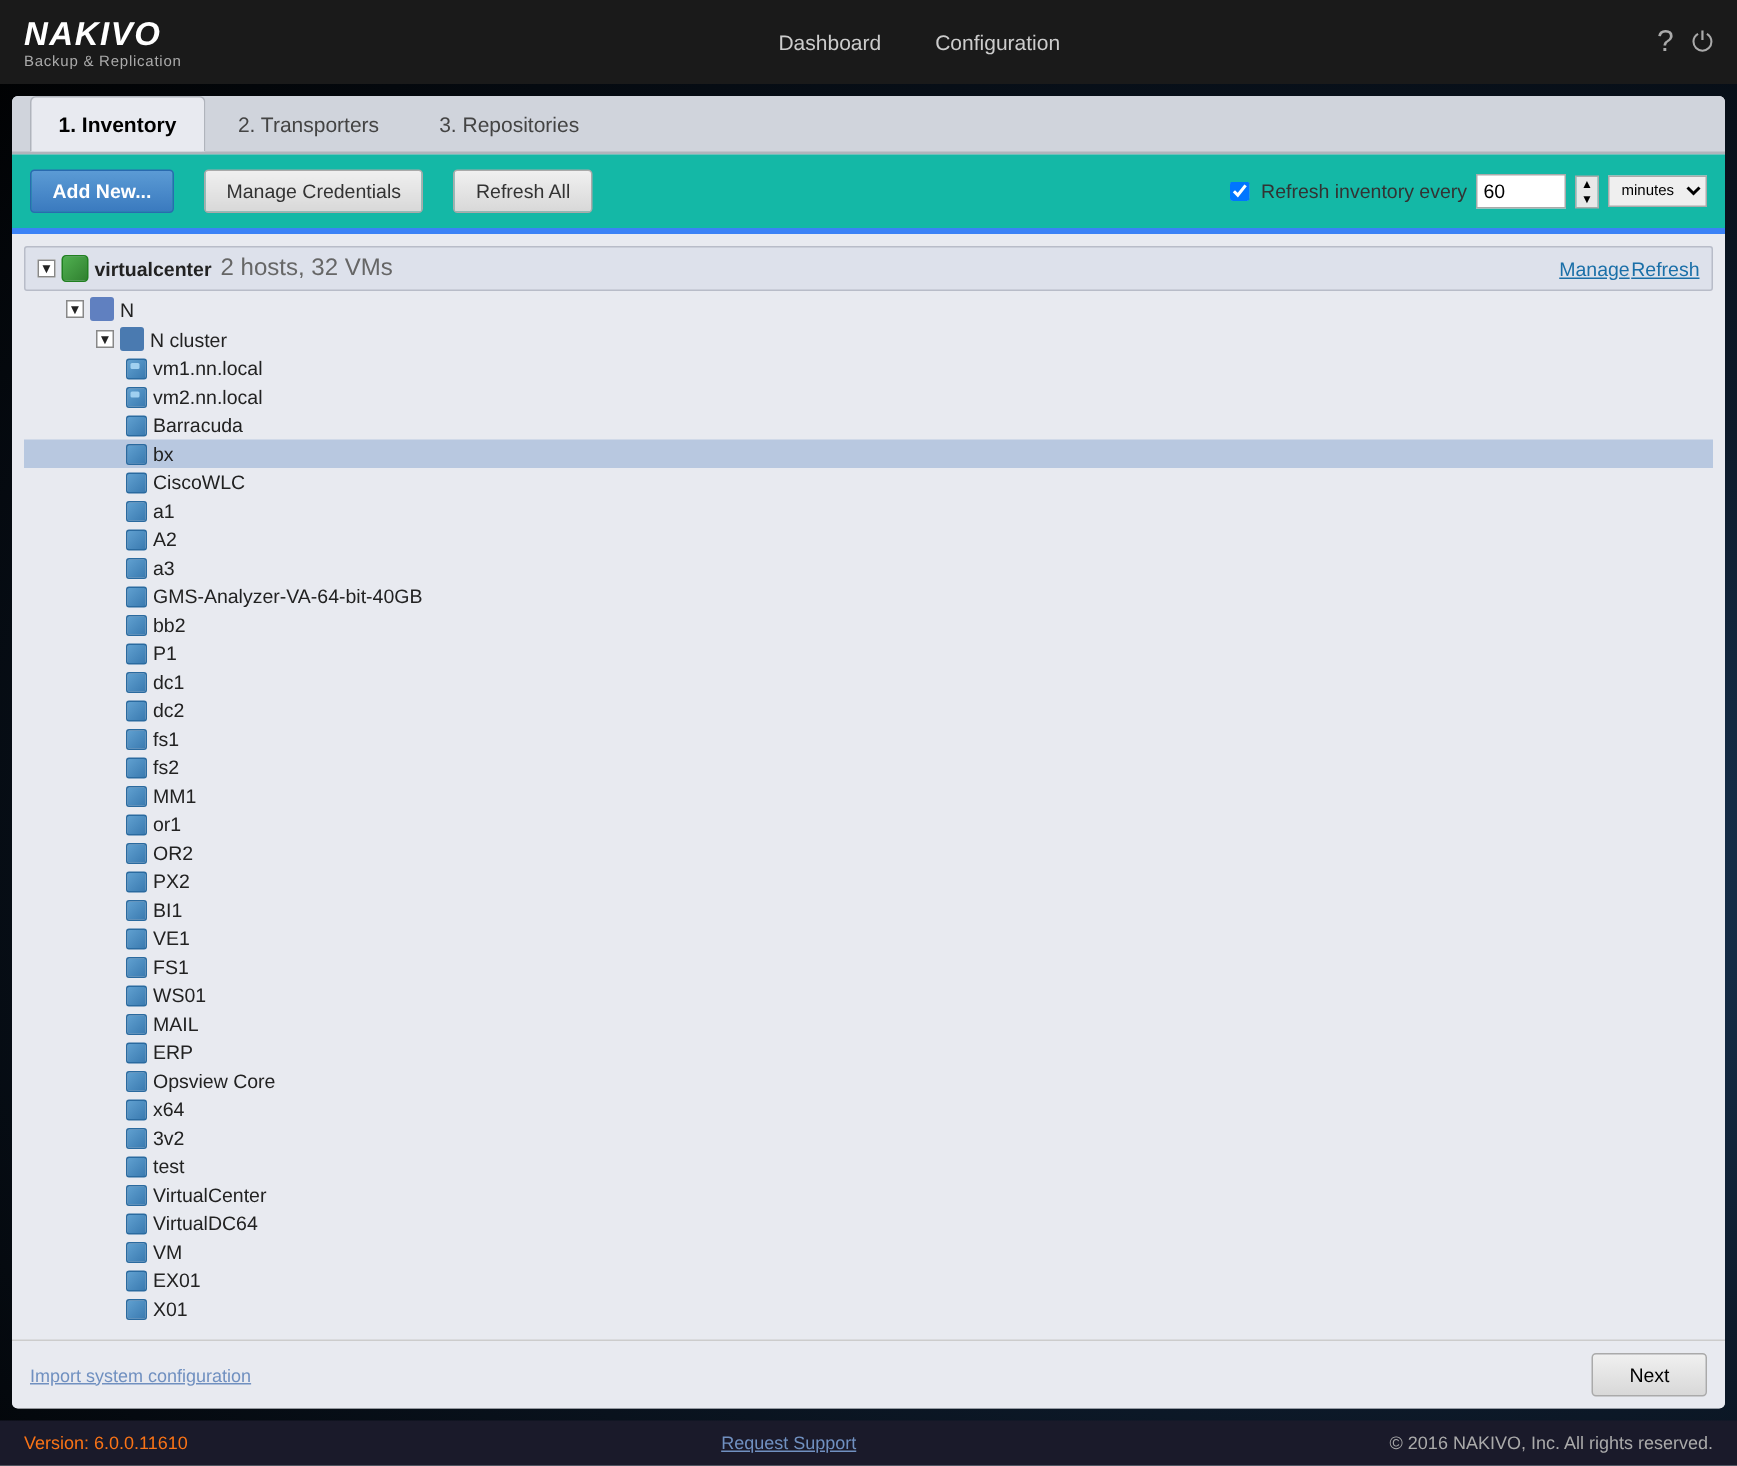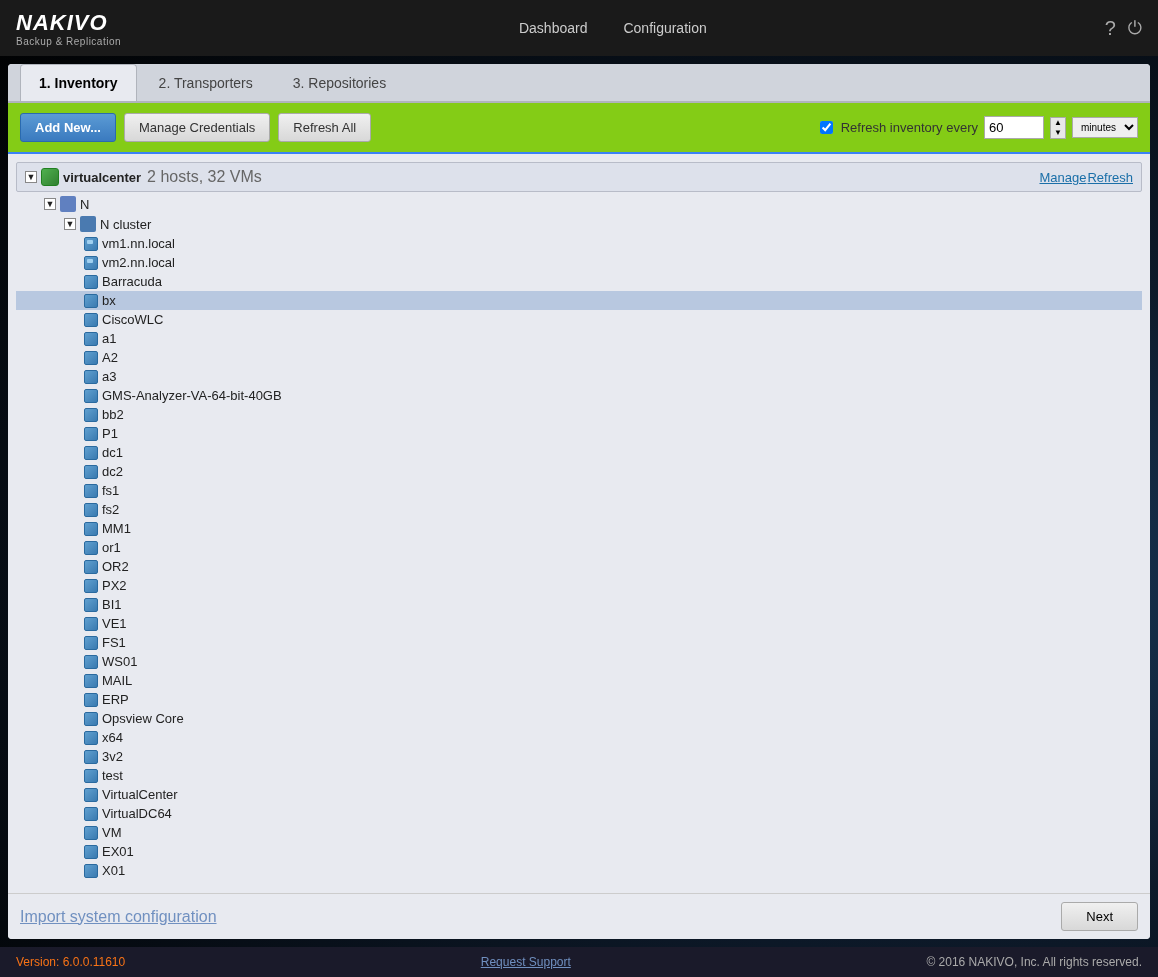--- a/index.html
+++ b/index.html
@@ -126,24 +126,24 @@
       border-top: 1px solid #b0b4bc;
       border-left: 1px solid #b0b4bc;
       border-right: 1px solid #b0b4bc;
     }
 
     
     .toolbar {
       padding: 10px 12px;
       display: flex;
       align-items: center;
-      gap: 8px;
-      background: #84cc16;
-      flex-shrink: 0;
-      border-bottom: 2px solid #3b82f6;
+      gap: 20px;
+      background: #14b8a6;
+      flex-shrink: 0;
+      border-bottom: 4px solid #3b82f6;
     }
 
     .btn-primary {
       background: linear-gradient(180deg, #5b9bd5 0%, #3a7abf 100%);
       color: #fff;
       border: 1px solid #2a6aaf;
       padding: 6px 14px;
       border-radius: 3px;
       cursor: pointer;
       font-size: 13px;
@@ -297,21 +297,21 @@
       align-items: center;
       padding: 8px 16px;
       background: #1a1a2a;
       flex-shrink: 0;
     }
 
     .footer-link {
       color: #7090c0;
       text-decoration: underline;
       cursor: pointer;
-      font-size: 16px;
+      font-size: 12px;
     }
 
     .footer-support {
       color: #7090c0;
       text-decoration: underline;
       cursor: pointer;
       font-size: 12px;
     }
 
     .footer-copyright {

